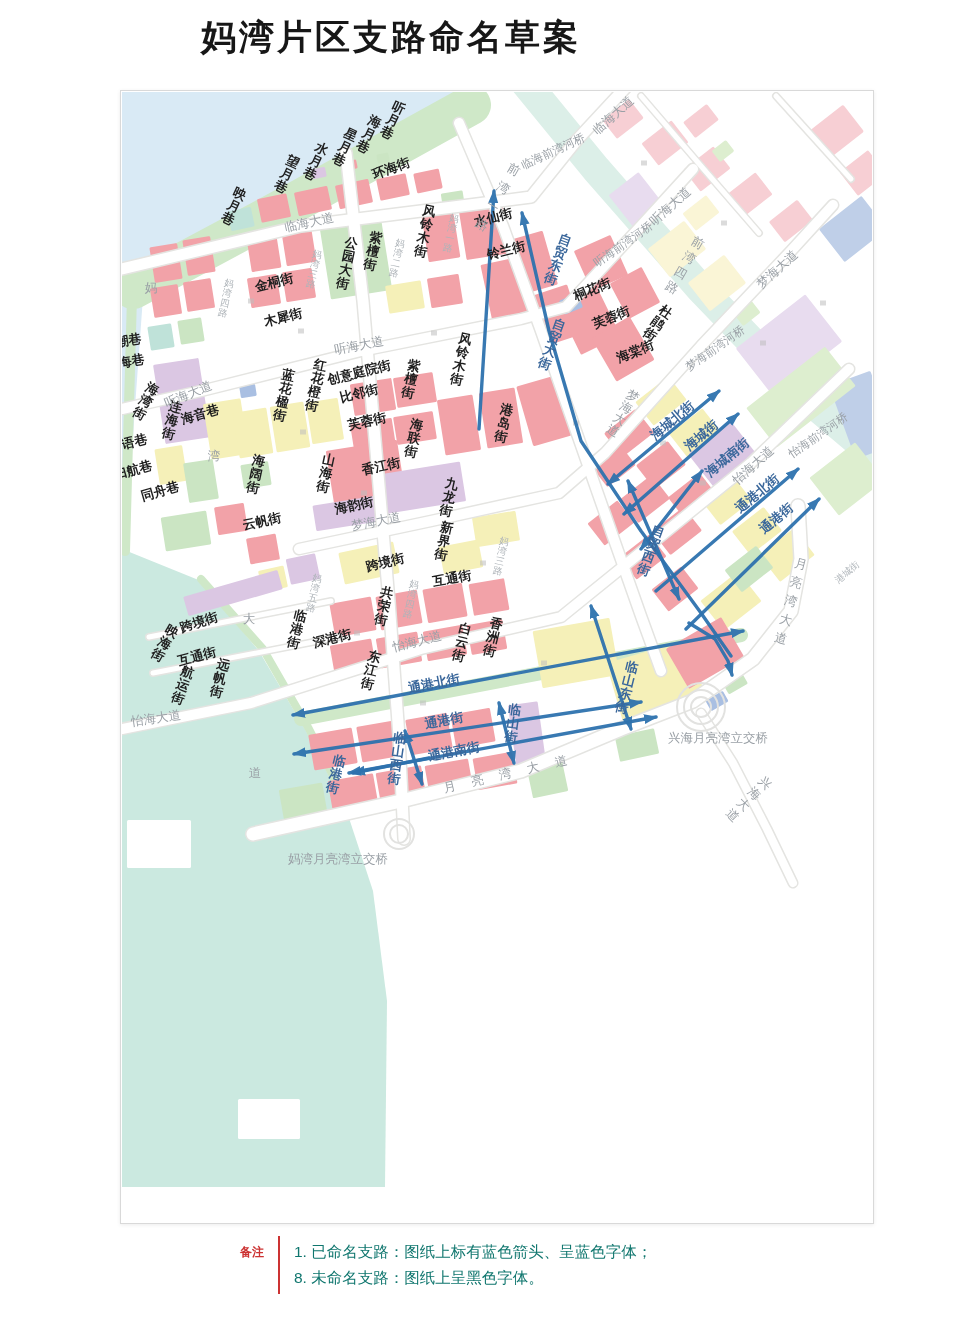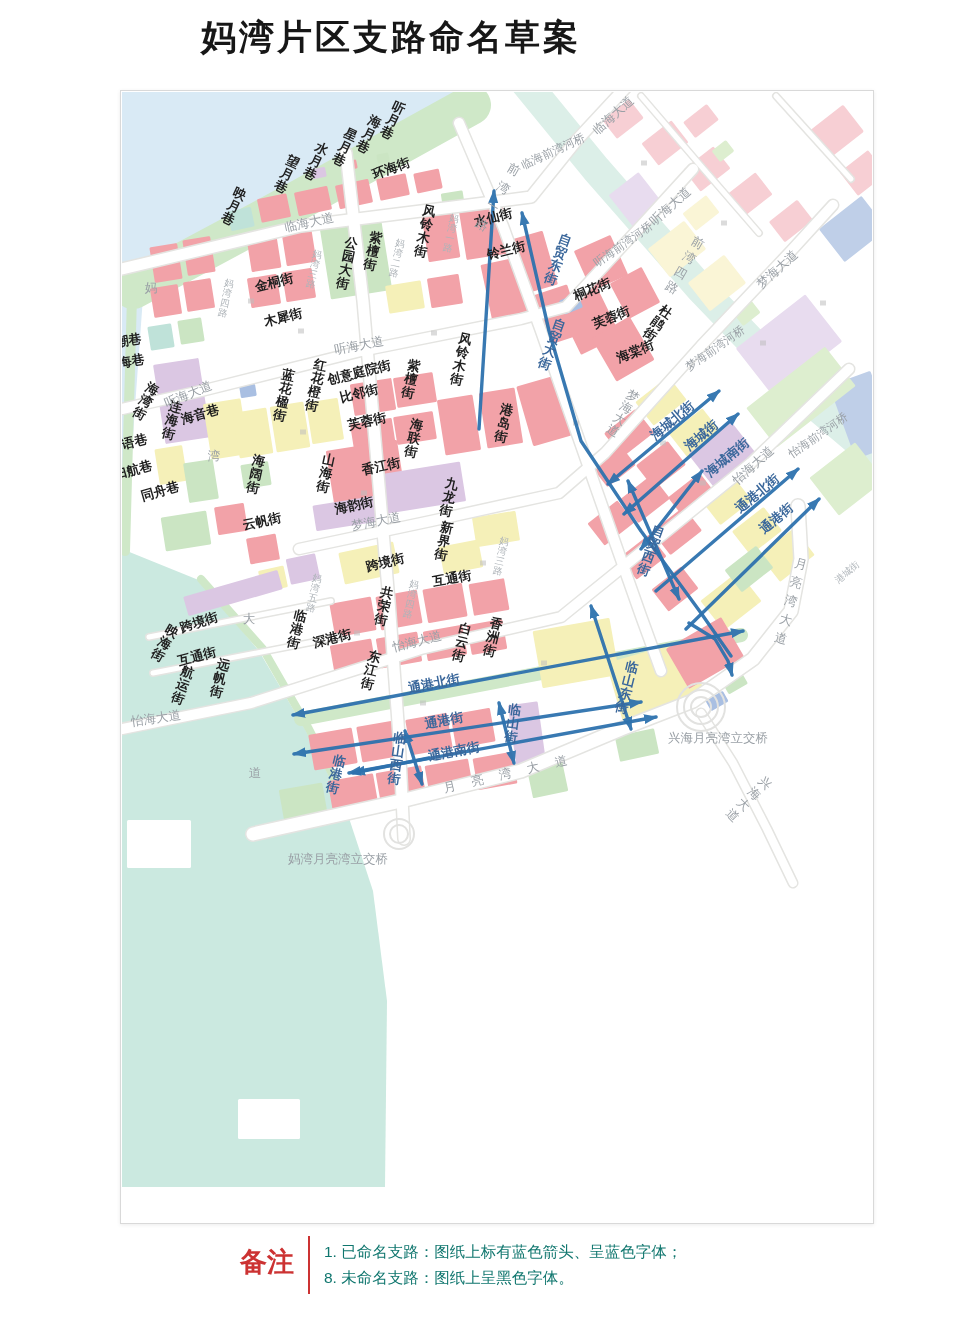--- a/index.html
+++ b/index.html
@@ -1,21 +1,21 @@
 <!DOCTYPE html>
 <html><head>
 <meta charset="utf-8">
 <style>
   html,body{margin:0;padding:0;background:#ffffff;}
   body{width:960px;height:1333px;position:relative;font-family:"Liberation Sans","DejaVu Sans",sans-serif;overflow:hidden;}
   .page-title{position:absolute;left:0;top:14px;width:782px;text-align:center;font-size:35px;font-weight:800;color:#171717;letter-spacing:3px;}
   .map-card{position:absolute;left:120px;top:90px;width:752px;height:1132px;background:#ffffff;border:1px solid #d9d9d9;box-shadow:0 1px 4px rgba(0,0,0,0.08);}
   .map-svg{position:absolute;left:0;top:0;}
   .note-wrap{position:absolute;left:240px;top:1236px;display:flex;align-items:stretch;}
-  .note-label{font-size:27px;font-weight:800;color:#cc3232;padding:8px 14px 0 0;}
+  .note-label{font-size:12px;font-weight:800;color:#cc3232;padding:8px 14px 0 0;}
   .note-lines{border-left:2px solid #cc3232;padding:3px 0 3px 14px;}
   .note-line{font-size:15.5px;font-weight:400;color:#0f766e;line-height:26px;white-space:nowrap;}
   text{font-family:"Liberation Sans","DejaVu Sans",sans-serif;}
 </style>
 </head>
 <body>
 
 <div class="page-title">妈湾片区支路命名草案</div>
 
 <div class="map-card">

